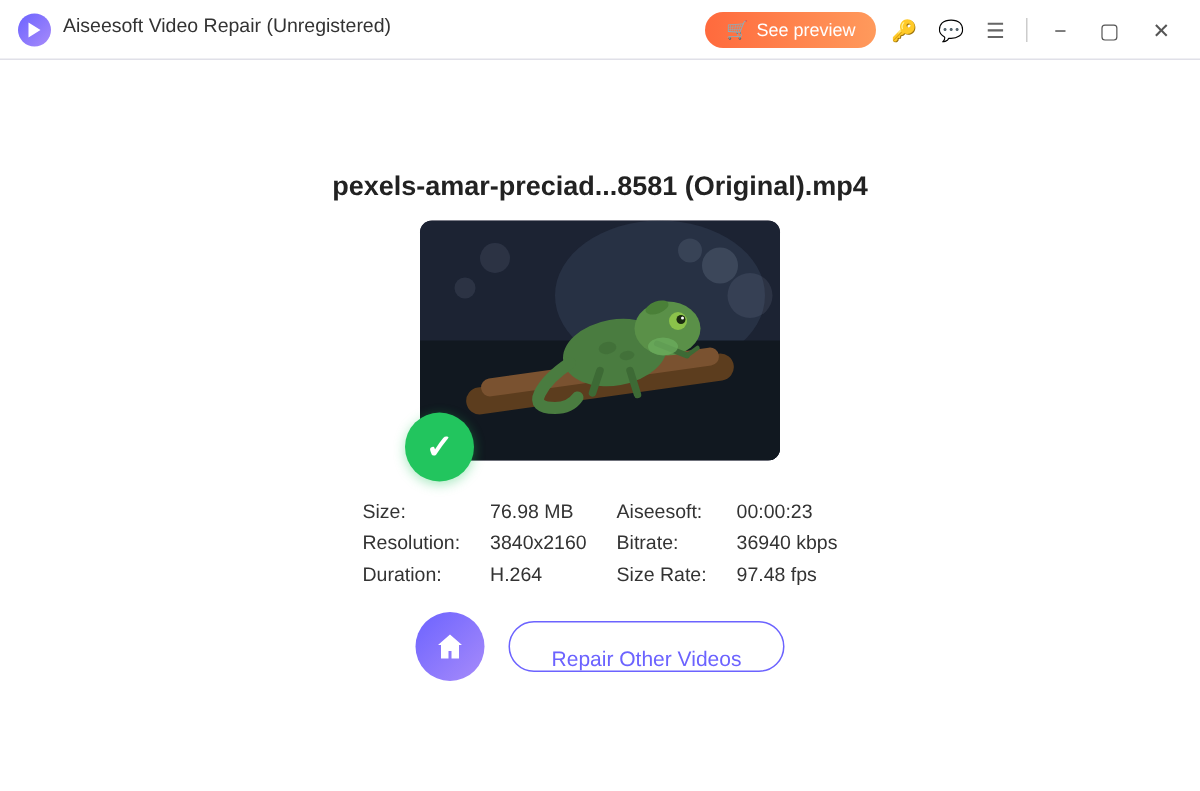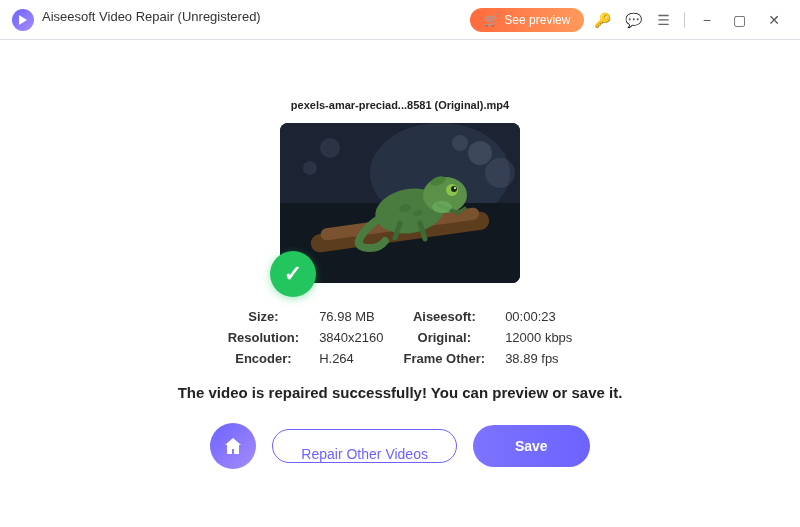--- a/index.html
+++ b/index.html
@@ -98,21 +98,21 @@
       background: #ffffff;
       display: flex;
       flex-direction: column;
       align-items: center;
       justify-content: center;
       padding: 20px;
       position: relative;
     }
 
     .video-filename {
-      font-size: 11px;
+      font-size: 18px;
       font-weight: 600;
       color: #222;
       margin-bottom: 12px;
       text-align: center;
     }
 
     .video-preview-container {
       position: relative;
       width: 240px;
       height: 160px;
@@ -151,23 +151,23 @@
     
     .metadata-grid {
       display: grid;
       grid-template-columns: auto auto auto auto;
       gap: 6px 20px;
       margin-bottom: 18px;
       margin-top: 8px;
     }
     .meta-label {
       font-size: 13px;
-      font-weight: 700;
+      font-weight: 400;
       color: #333;
-      text-align: center;
+      text-align: left;
     }
     .meta-value {
       font-size: 13px;
       color: #333;
       font-weight: 400;
     }
 
     .success-message {
       font-size: 15px;
       font-weight: 700;
@@ -306,34 +306,32 @@
   </div>
 
   <div class="metadata-grid">
     <span class="meta-label">Size:</span>
     <span class="meta-value">76.98 MB</span>
     <span class="meta-label">Aiseesoft:</span>
     <span class="meta-value">00:00:23</span>
 
     <span class="meta-label">Resolution:</span>
     <span class="meta-value">3840x2160</span>
-    <span class="meta-label">Original:</span>
-    <span class="meta-value">12000 kbps</span>
-
-    <span class="meta-label">Encoder:</span>
+    <span class="meta-label">Bitrate:</span>
+    <span class="meta-value">36940 kbps</span>
+
+    <span class="meta-label">Duration:</span>
     <span class="meta-value">H.264</span>
-    <span class="meta-label">Frame Other:</span>
-    <span class="meta-value">38.89 fps</span>
-  </div>
-
-  <div class="success-message">The video is repaired successfully! You can preview or save it.</div>
+    <span class="meta-label">Size Rate:</span>
+    <span class="meta-value">97.48 fps</span>
+  </div>
+
 
   <div class="action-buttons">
     <button class="home-btn">
       <svg width="20" height="20" viewBox="0 0 20 20" fill="white">
         <path d="M10 2L2 9h2v9h5v-5h2v5h5V9h2L10 2z"></path>
       </svg>
     </button>
     <button class="outline-btn">Repair Other Videos</button>
-    <button class="save-btn">Save</button>
   </div>
 
 </div>
 
 </body></html>

